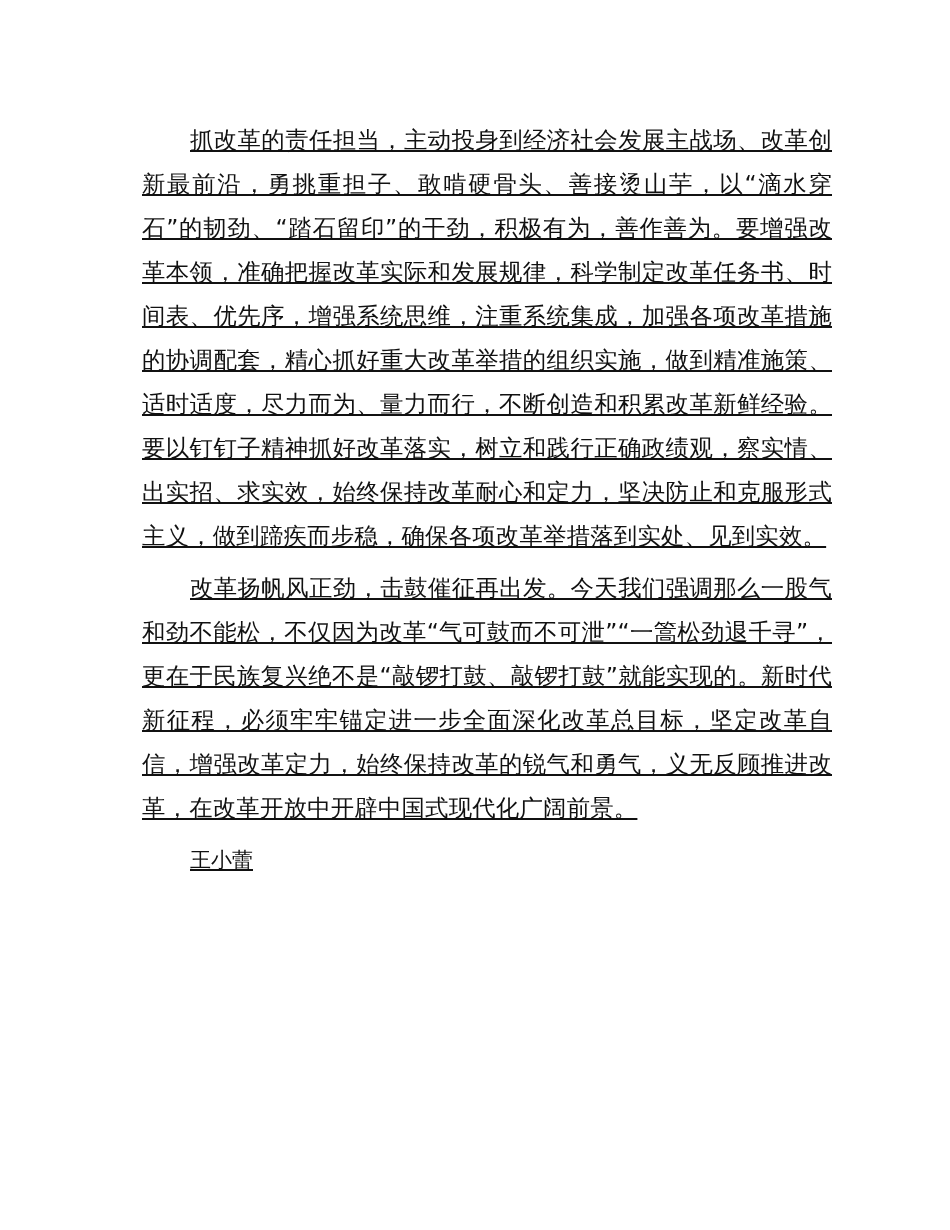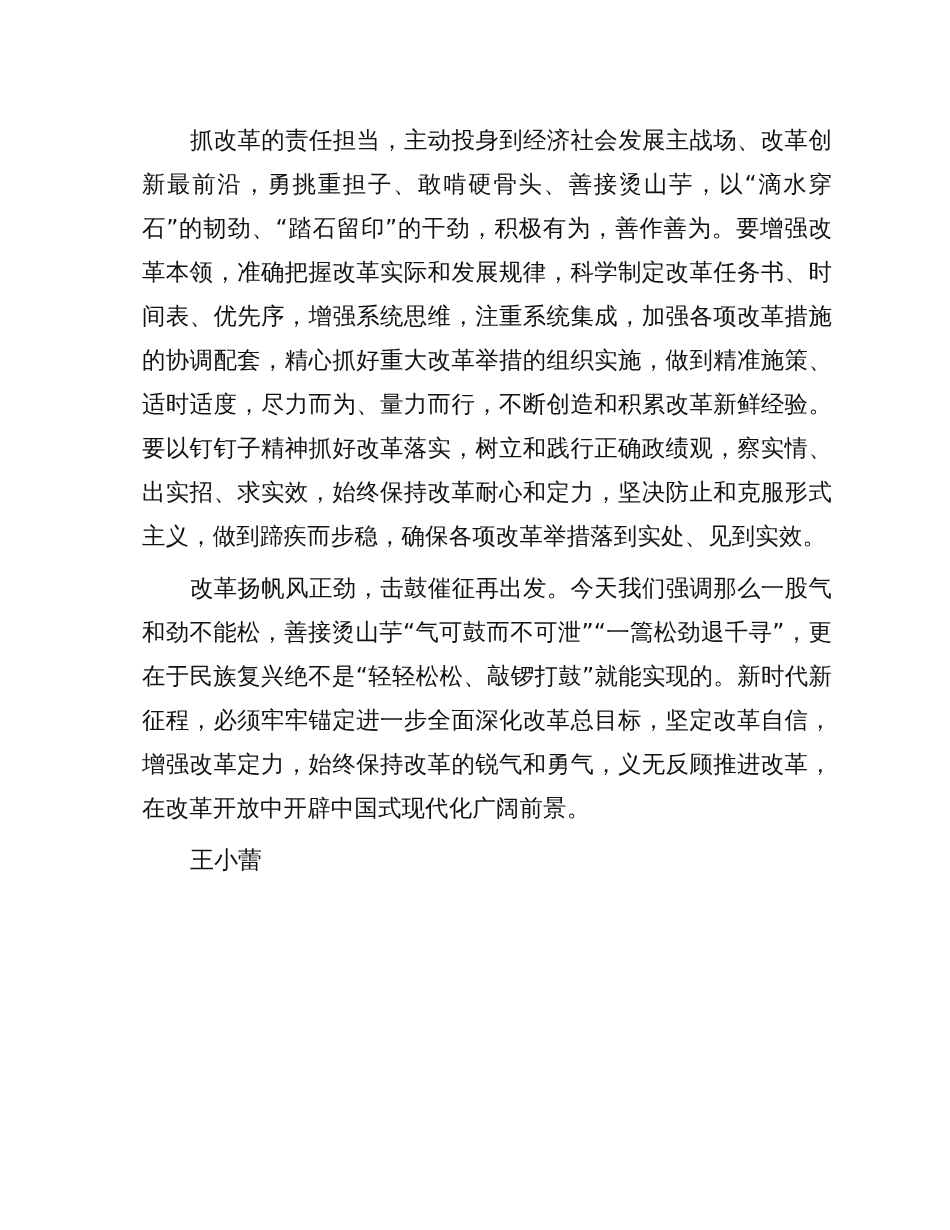--- a/index.html
+++ b/index.html
@@ -13,37 +13,38 @@
       position: relative;
       overflow: hidden;
       font-family: "DejaVu Sans", "Liberation Sans", sans-serif;
       color: #111111;
     }
     .page {
       position: absolute;
       left: 142px;
       top: 118px;
       width: 690px;
+      text-decoration: underline;
     }
     .para {
       margin: 0 0 8px 0;
       font-size: 23.4px;
       line-height: 44px;
       text-indent: 48px;
       text-align: justify;
       letter-spacing: 0.2px;
       word-break: break-all;
     }
     .meta {
-      font-size: 24px;
+      font-size: 21px;
       line-height: 44px;
       text-indent: 48px;
       margin: 0 0 8px 0;
     }
   </style>
 </head>
 <body>
 
 <div class="page">
   <p class="para">抓改革的责任担当，主动投身到经济社会发展主战场、改革创新最前沿，勇挑重担子、敢啃硬骨头、善接烫山芋，以“滴水穿石”的韧劲、“踏石留印”的干劲，积极有为，善作善为。要增强改革本领，准确把握改革实际和发展规律，科学制定改革任务书、时间表、优先序，增强系统思维，注重系统集成，加强各项改革措施的协调配套，精心抓好重大改革举措的组织实施，做到精准施策、适时适度，尽力而为、量力而行，不断创造和积累改革新鲜经验。要以钉钉子精神抓好改革落实，树立和践行正确政绩观，察实情、出实招、求实效，始终保持改革耐心和定力，坚决防止和克服形式主义，做到蹄疾而步稳，确保各项改革举措落到实处、见到实效。</p>
-  <p class="para">改革扬帆风正劲，击鼓催征再出发。今天我们强调那么一股气和劲不能松，善接烫山芋“气可鼓而不可泄”“一篙松劲退千寻”，更在于民族复兴绝不是“轻轻松松、敲锣打鼓”就能实现的。新时代新征程，必须牢牢锚定进一步全面深化改革总目标，坚定改革自信，增强改革定力，始终保持改革的锐气和勇气，义无反顾推进改革，在改革开放中开辟中国式现代化广阔前景。</p>
+  <p class="para">改革扬帆风正劲，击鼓催征再出发。今天我们强调那么一股气和劲不能松，不仅因为改革“气可鼓而不可泄”“一篙松劲退千寻”，更在于民族复兴绝不是“敲锣打鼓、敲锣打鼓”就能实现的。新时代新征程，必须牢牢锚定进一步全面深化改革总目标，坚定改革自信，增强改革定力，始终保持改革的锐气和勇气，义无反顾推进改革，在改革开放中开辟中国式现代化广阔前景。</p>
   <p class="meta">王小蕾</p>
 </div>
 
 </body></html>

